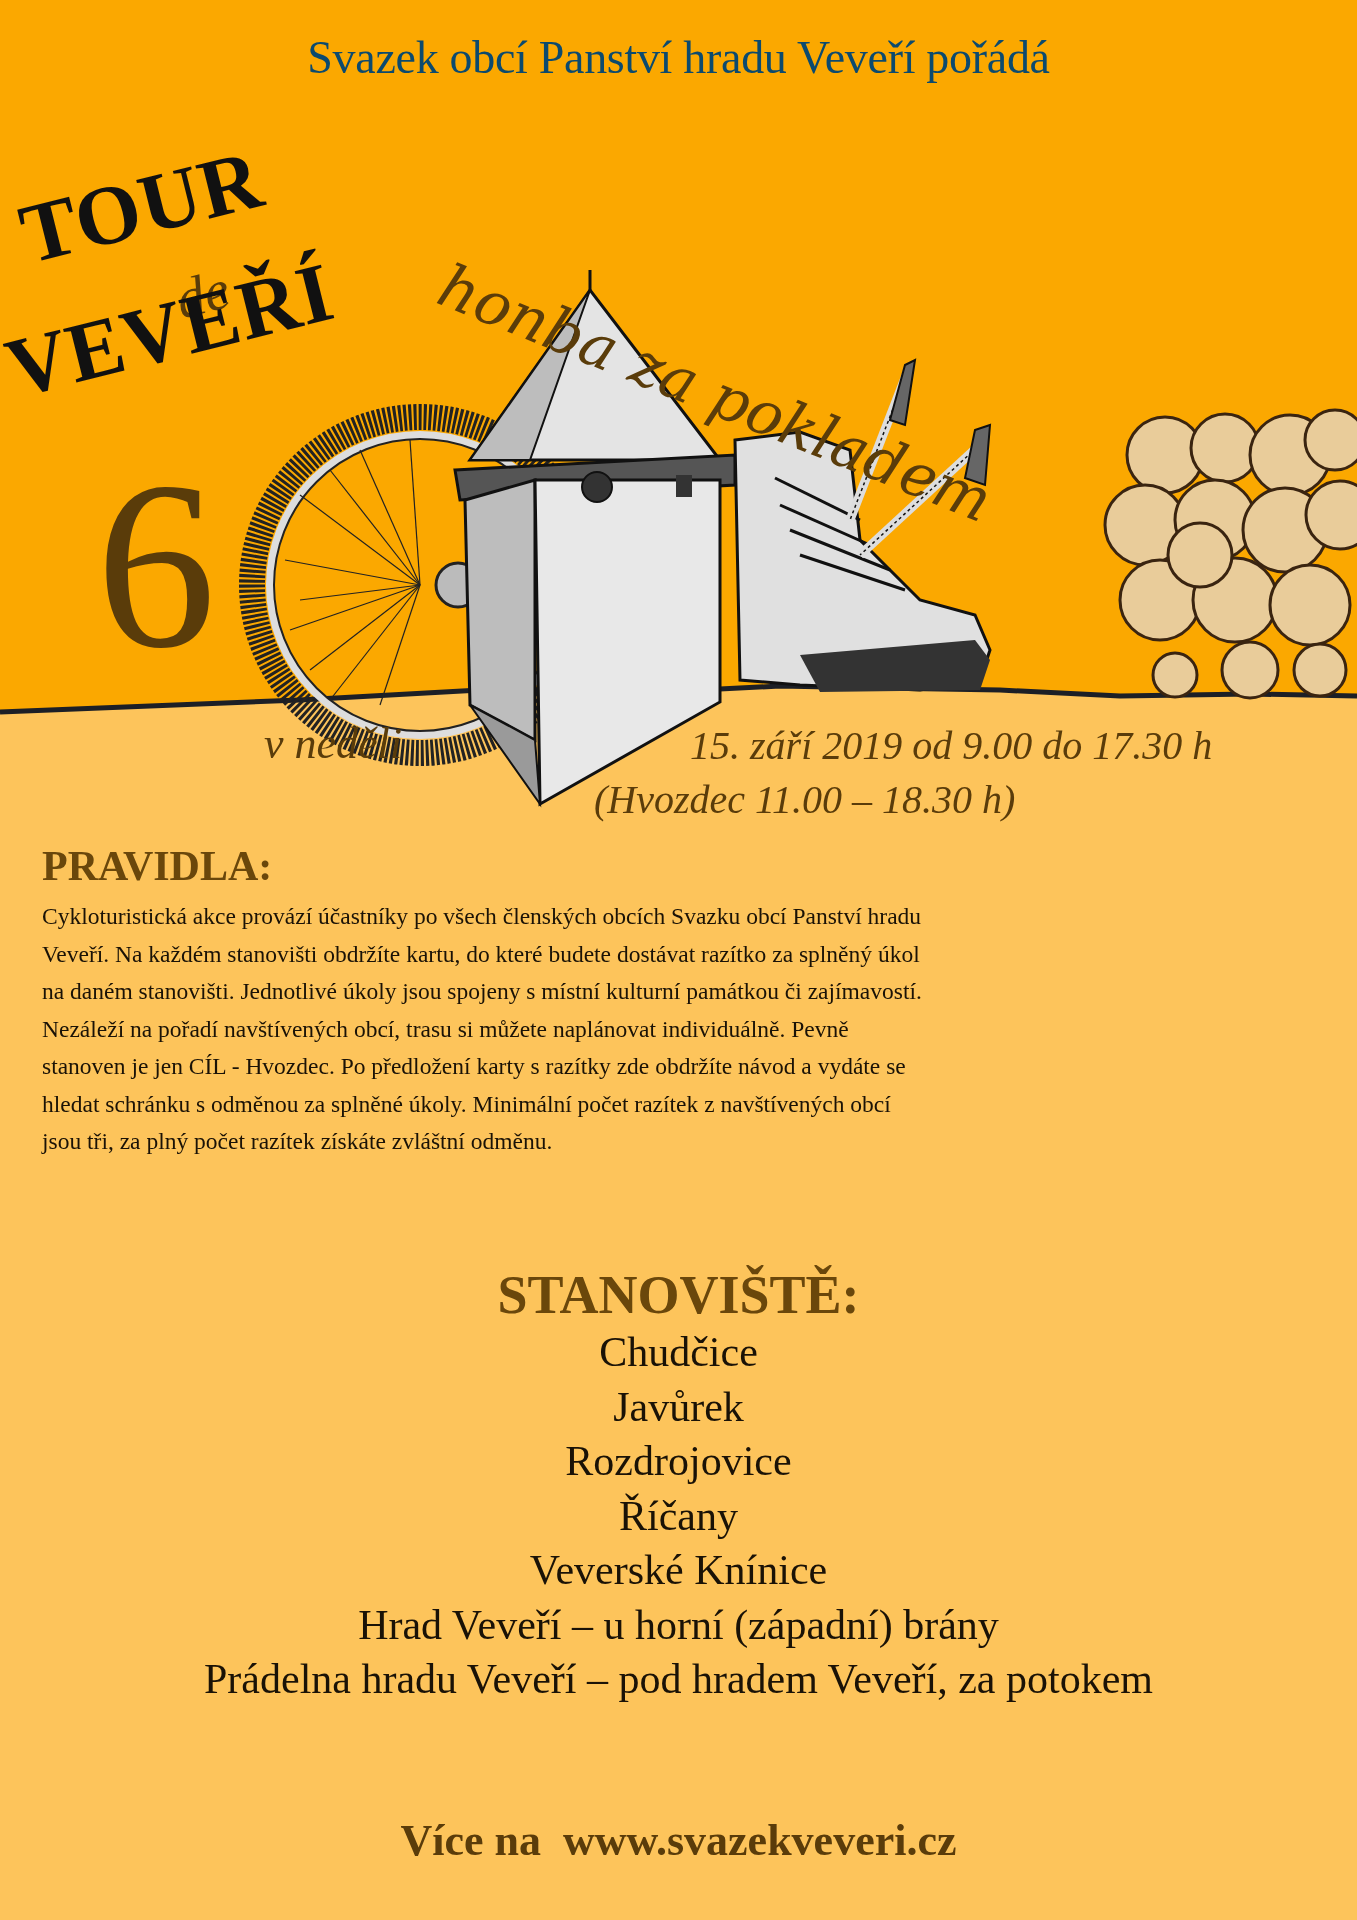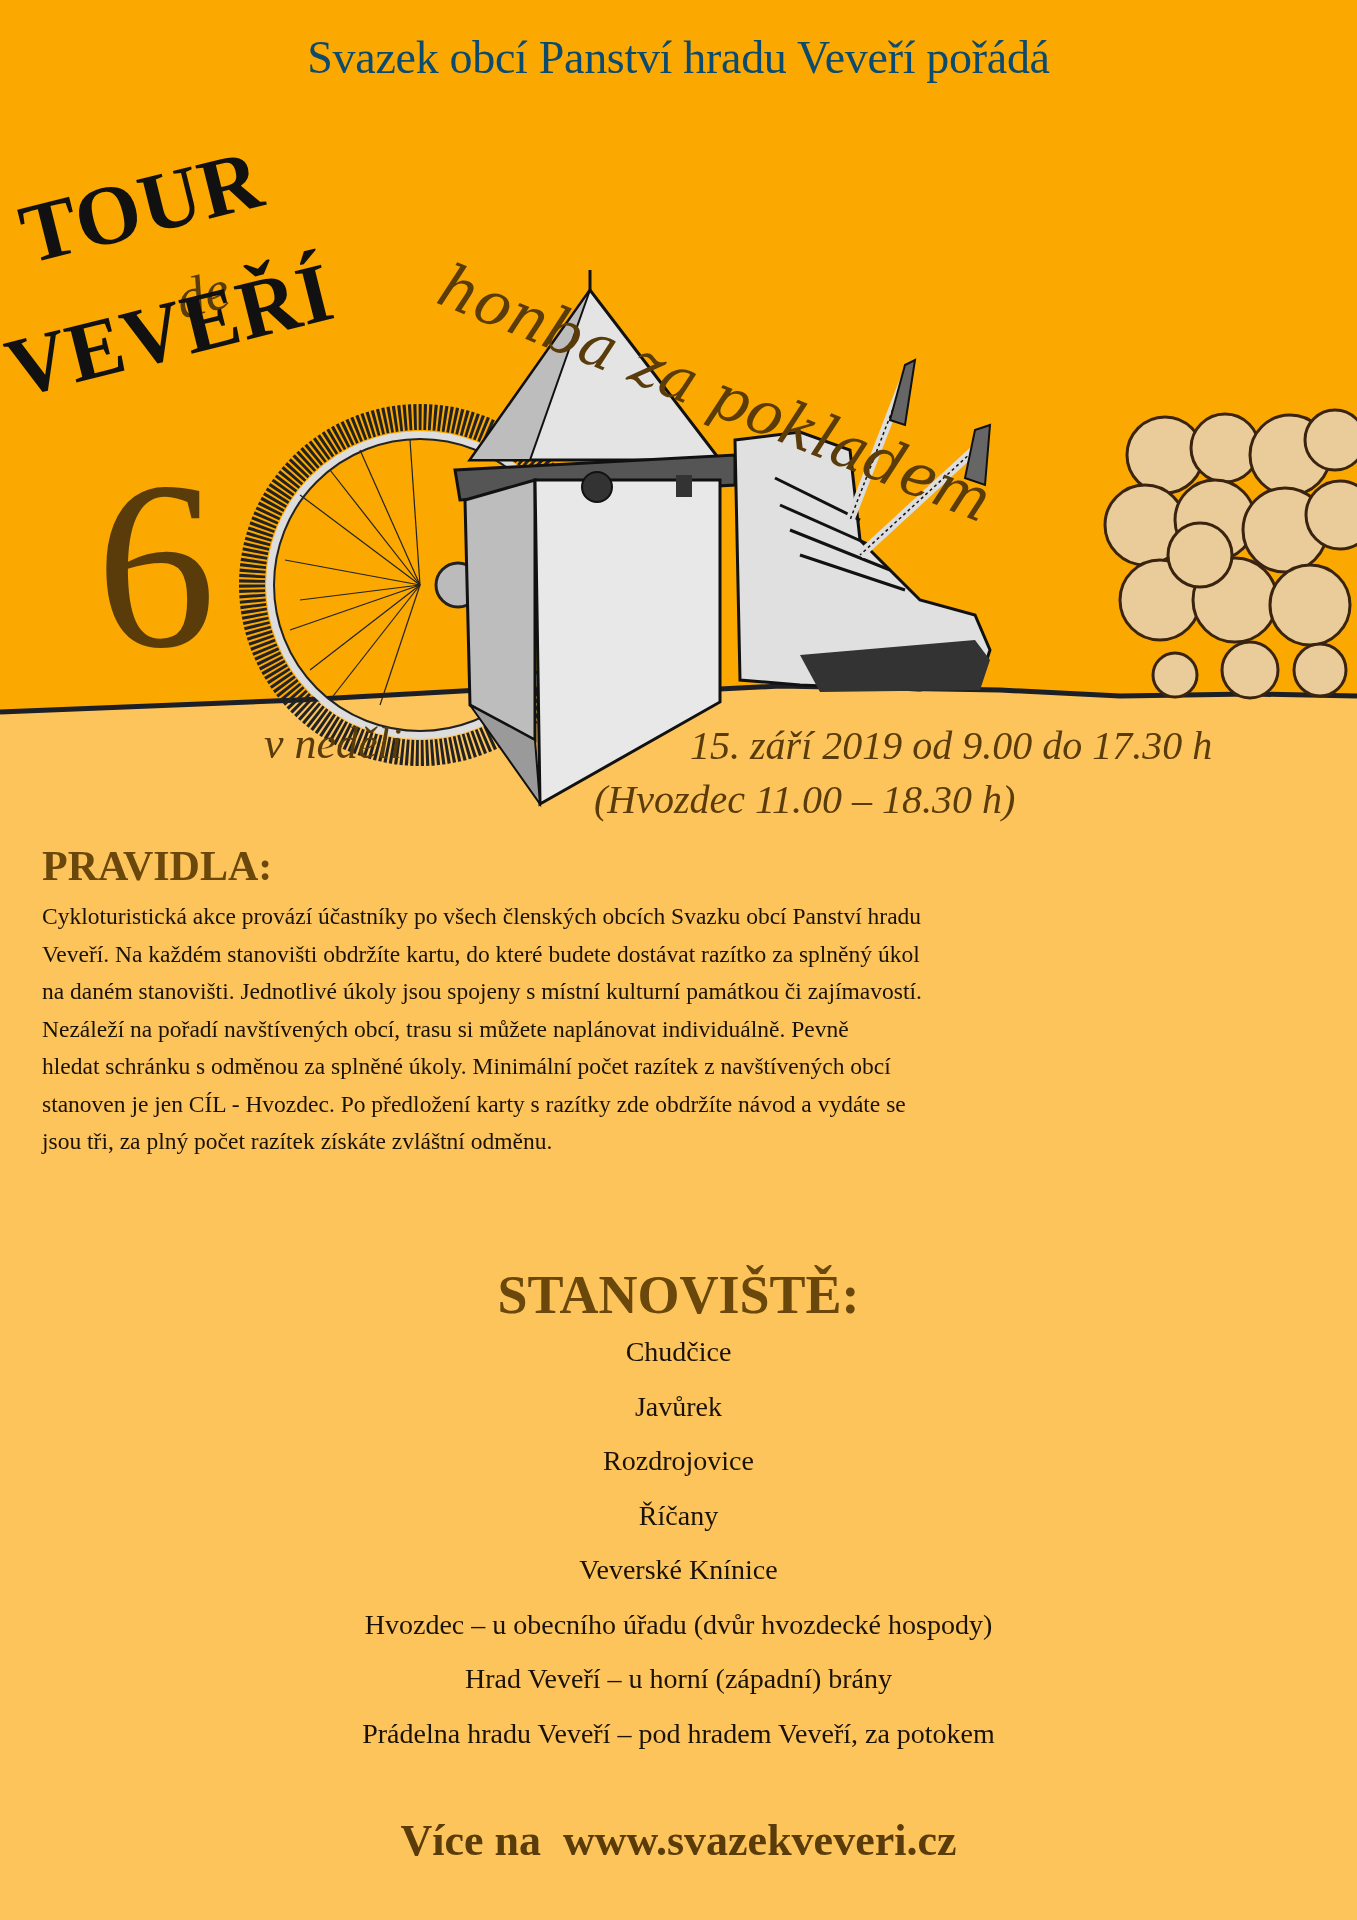--- a/index.html
+++ b/index.html
@@ -14,21 +14,21 @@
   .tour { font-size: 84px; transform-origin: left bottom; }
   .de { font-size: 56px; font-style: italic; font-weight: normal; color: #5A3C0A; }
   .six { font-size: 240px; line-height: 1; color: #5A3C0A; }
   .honba { font-family: "DejaVu Serif", serif; font-style: italic; font-size: 60px; color: #5A3C0A; }
   .date-text { font-size: 40px; color: #5A3C0A; white-space: nowrap; font-style: italic; }
   .section-title { font-weight: bold; color: #6A470B; font-size: 42px; }
   .rules { position: absolute; left: 42px; top: 898px; width: 1290px; font-size: 23.5px;
            line-height: 37.5px; color: #1a1206; }
   .stations { position: absolute; left: 0; top: 1265px; width: 1357px; text-align: center; }
   .stations .section-title { font-size: 54px; line-height: 60px; }
-  .station-item { font-size: 28px; line-height: 54.5px; color: #1a1206; }
+  .station-item { font-size: 42px; line-height: 54.5px; color: #1a1206; }
   .more { position: absolute; left: 0; top: 1815px; width: 1357px; text-align: center;
           font-size: 44px; font-weight: bold; color: #5A3C0A; }
 </style>
 </head>
 <body>
 
 <div class="top-band">
   <svg width="1357" height="820" viewBox="0 0 1357 820">
 
     <path d="M0 0 H1357 V696 L1250 694 L1120 696 L1000 690 L880 688 L780 686 L700 690 L600 692 L480 690 L300 700 L150 706 L0 712 Z" fill="#FBA800"></path>
@@ -117,32 +117,31 @@
 <div class="abs date-text" style="left:264px; top:718px; font-size:44px;">v neděli</div>
 <div class="abs date-text" style="left:690px; top:722px;">15. září 2019 od 9.00 do 17.30 h</div>
 <div class="abs date-text" style="left:594px; top:776px;">(Hvozdec 11.00 – 18.30 h)</div>
 
 <div class="abs section-title" style="left:42px; top:842px;">PRAVIDLA:</div>
 <div class="rules">
   <div>Cykloturistická akce provází účastníky po všech členských obcích Svazku obcí Panství hradu</div>
   <div>Veveří. Na každém stanovišti obdržíte kartu, do které budete dostávat razítko za splněný úkol</div>
   <div>na daném stanovišti. Jednotlivé úkoly jsou spojeny s místní kulturní památkou či zajímavostí.</div>
   <div>Nezáleží na pořadí navštívených obcí, trasu si můžete naplánovat individuálně. Pevně</div>
+  <div>stanoven je jen CÍL - Hvozdec. Po předložení karty s razítky zde obdržíte návod a vydáte se</div>
   <div>hledat schránku s odměnou za splněné úkoly. Minimální počet razítek z navštívených obcí</div>
-  <div>stanoven je jen CÍL - Hvozdec. Po předložení karty s razítky zde obdržíte návod a vydáte se</div>
   <div>jsou tři, za plný počet razítek získáte zvláštní odměnu.</div>
 </div>
 
 <div class="stations">
   <div class="section-title">STANOVIŠTĚ:</div>
   <div class="station-item">Chudčice</div>
   <div class="station-item">Javůrek</div>
   <div class="station-item">Rozdrojovice</div>
   <div class="station-item">Říčany</div>
   <div class="station-item">Veverské Knínice</div>
-  <div class="station-item">Hvozdec – u obecního úřadu (dvůr hvozdecké hospody)</div>
   <div class="station-item">Hrad Veveří – u horní (západní) brány</div>
   <div class="station-item">Prádelna hradu Veveří – pod hradem Veveří, za potokem</div>
 </div>
 
 <div class="more">
   <span>Více na</span>&nbsp;&nbsp;<span>www.svazekveveri.cz</span>
 </div>
 
 </body></html>

